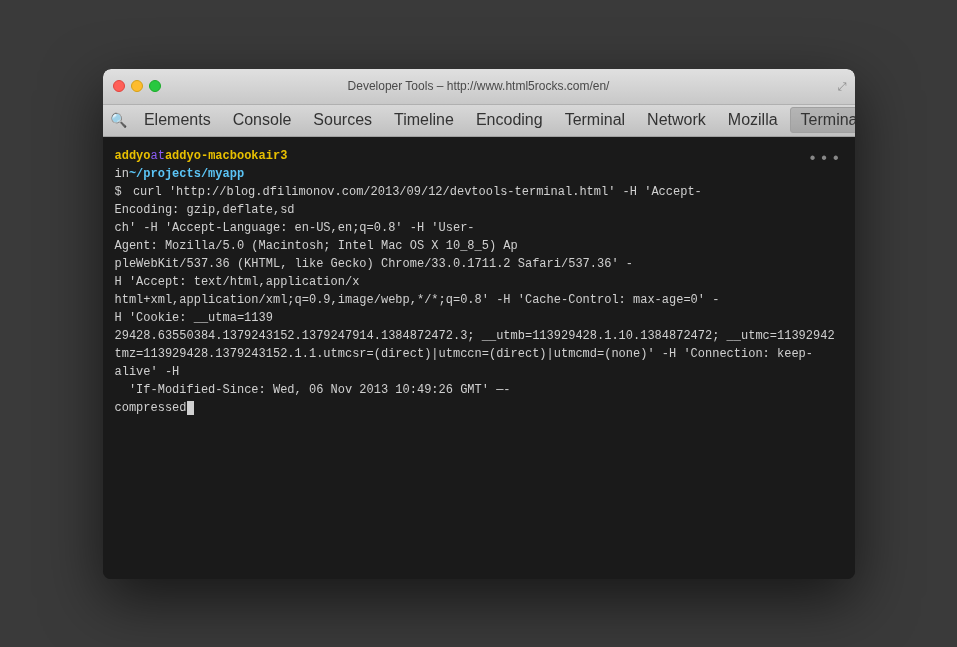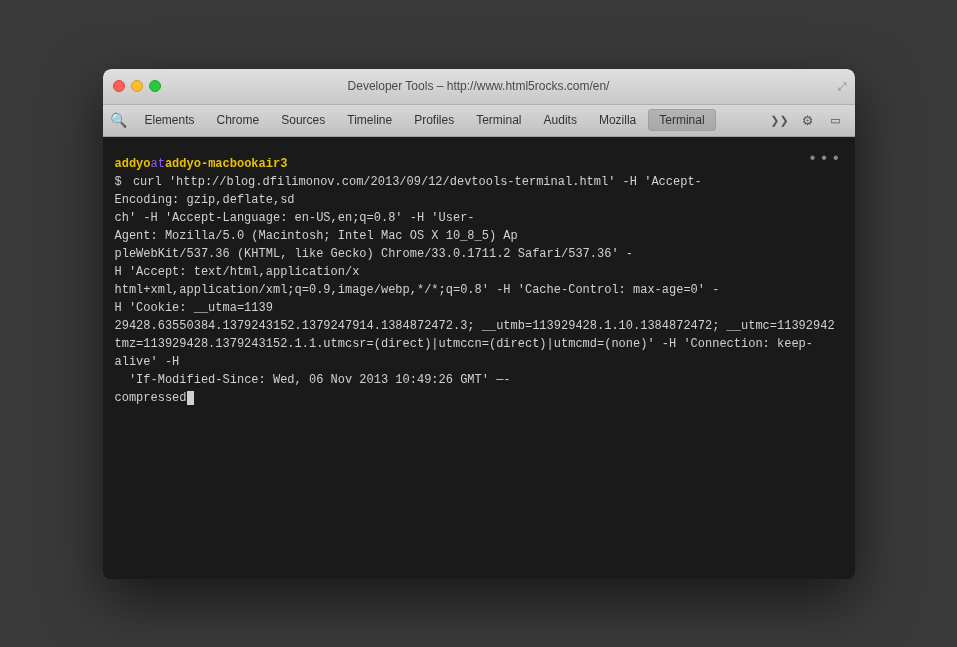--- a/index.html
+++ b/index.html
@@ -89,21 +89,21 @@
       display: flex;
       align-items: center;
       justify-content: center;
       color: #555;
       font-size: 14px;
       margin-right: 4px;
     }
 
     .toolbar-tab {
       padding: 3px 10px;
-      font-size: 12px;
+      font-size: 16px;
       color: #333;
       cursor: pointer;
       border-radius: 3px;
       white-space: nowrap;
     }
 
     .toolbar-tab.active {
       background: rgba(0,0,0,0.15);
       font-weight: 400;
       border: 1px solid #a0a0a0;
@@ -140,21 +140,21 @@
       overflow: auto;
       position: relative;
     }
 
     .prompt-line {
       display: flex;
       flex-wrap: wrap;
       align-items: baseline;
     }
 
-    .prompt-user { color: #e8c000; font-weight: bold; margin-top: 8px; }
+    .prompt-user { color: #e8c000; font-weight: bold; }
     .prompt-at { color: #8b5cf6; }
     .prompt-host { color: #e8c000; font-weight: bold; text-align: center; }
     .prompt-in { color: #d0d0d0; }
     .prompt-path { color: #5bc4f5; font-weight: bold; }
 
     .dollar { color: #d0d0d0; margin-right: 4px; }
 
     .terminal-output {
       color: #d0d0d0;
       white-space: pre-wrap;
@@ -189,43 +189,47 @@
       <div class="traffic-light minimize"></div>
       <div class="traffic-light maximize"></div>
     </div>
     <span class="title-text">Developer Tools – http://www.html5rocks.com/en/</span>
     <span class="resize-icon">⤢</span>
   </div>
 
   <div class="toolbar">
     <div class="toolbar-search">🔍</div>
     <div class="toolbar-tab">Elements</div>
-    <div class="toolbar-tab">Chrome</div>
+    <div class="toolbar-tab">Console</div>
     <div class="toolbar-tab">Sources</div>
     <div class="toolbar-tab">Timeline</div>
-    <div class="toolbar-tab">Profiles</div>
+    <div class="toolbar-tab">Encoding</div>
     <div class="toolbar-tab">Terminal</div>
-    <div class="toolbar-tab">Audits</div>
+    <div class="toolbar-tab">Network</div>
     <div class="toolbar-tab">Mozilla</div>
     <div class="toolbar-tab active">Terminal</div>
     <div class="toolbar-spacer"></div>
     <div class="toolbar-icons">
       <div class="toolbar-icon-btn" style="font-size:11px; color:#555;">❯❯</div>
       <div class="toolbar-icon-btn">⚙</div>
       <div class="toolbar-icon-btn" style="font-size:11px;">▭</div>
     </div>
   </div>
 
   <div class="terminal">
     <div class="dots">•••</div>
 
     <div class="prompt-line">
       <span class="prompt-user">addyo</span>
       <span class="prompt-at"> at </span>
       <span class="prompt-host">addyo-macbookair3</span>
+    </div>
+    <div class="prompt-line">
+      <span class="prompt-in">in </span>
+      <span class="prompt-path">~/projects/myapp</span>
     </div>
 
     <div class="terminal-output"><span class="dollar">$</span> curl 'http://blog.dfilimonov.com/2013/09/12/devtools-terminal.html' -H 'Accept-
 Encoding: gzip,deflate,sd
 ch' -H 'Accept-Language: en-US,en;q=0.8' -H 'User-
 Agent: Mozilla/5.0 (Macintosh; Intel Mac OS X 10_8_5) Ap
 pleWebKit/537.36 (KHTML, like Gecko) Chrome/33.0.1711.2 Safari/537.36' -
 H 'Accept: text/html,application/x
 html+xml,application/xml;q=0.9,image/webp,*/*;q=0.8' -H 'Cache-Control: max-age=0' -
 H 'Cookie: __utma=1139

